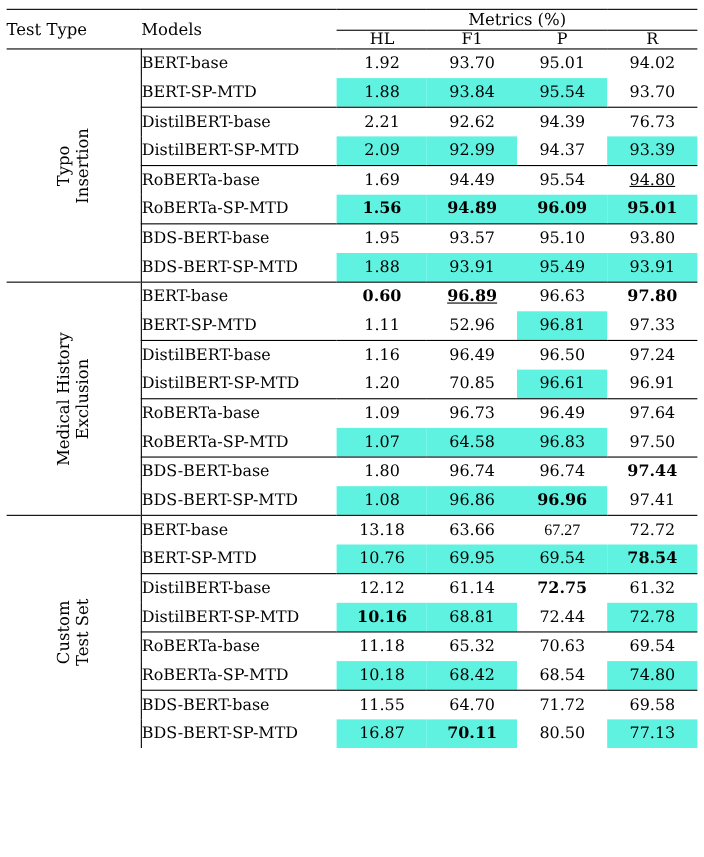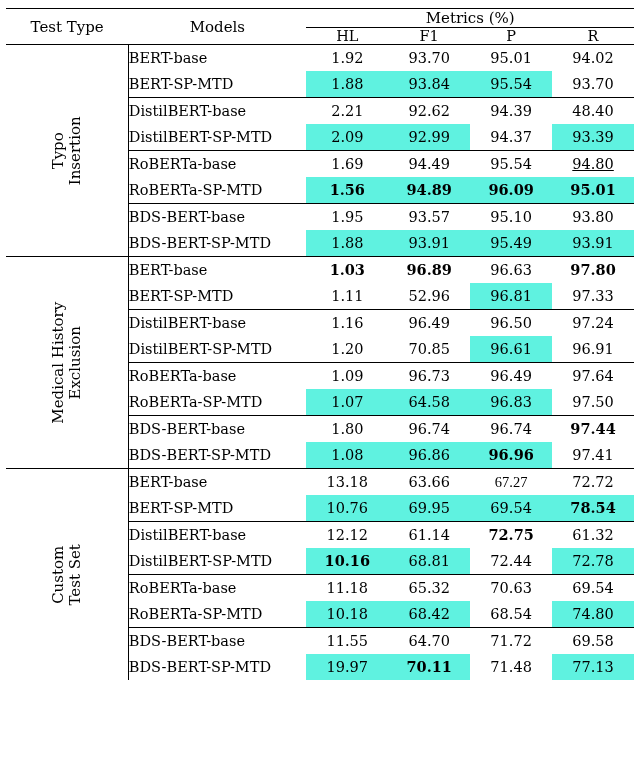--- a/index.html
+++ b/index.html
@@ -37,21 +37,20 @@
     text-align: center;
     padding-bottom: 3px;
     font-size: 15px;
   }
   .metrics-rule {
     border-bottom: 0.8px solid #000;
   }
   .hdr-row td {
     padding-top: 2px;
     padding-bottom: 4px;
-    text-align: center;
   }
   .subhdr td {
     text-align: center;
     padding-bottom: 5px;
     padding-top: 2px;
   }
   tr.data td {
     height: 26px;
     line-height: 26px;
   }
@@ -147,21 +146,21 @@
           <td class="numcell" style="">
             <span class="hl hl-pad">95.54</span>
           </td>
           <td class="numcell" style=""><span class="">93.70</span></td>
         </tr>
         <tr class="data">
           <td class="model" style="border-top:0.7px solid #000;">DistilBERT-base</td>
           <td class="numcell" style="border-top:0.7px solid #000;"><span class="">2.21</span></td>
           <td class="numcell" style="border-top:0.7px solid #000;"><span class="">92.62</span></td>
           <td class="numcell" style="border-top:0.7px solid #000;"><span class="">94.39</span></td>
-          <td class="numcell" style="border-top:0.7px solid #000;"><span class="">48.40</span></td>
+          <td class="numcell" style="border-top:0.7px solid #000;"><span class="">76.73</span></td>
         </tr>
         <tr class="data">
           <td class="model" style="">DistilBERT-SP-MTD</td>
           <td class="numcell" style="">
             <span class="hl hl-pad">2.09</span>
           </td>
           <td class="numcell" style="">
             <span class="hl hl-pad">92.99</span>
           </td>
           <td class="numcell" style=""><span class="">94.37</span></td>
@@ -213,22 +212,22 @@
             <span class="hl hl-pad">93.91</span>
           </td>
         </tr>
         <tr class="data group-sep-row">
           <td class="vert grouptop" rowspan="8" style="border-top:1.0px solid #000;">
             <div class="vert-cell-content">
               <span class="vert-inner">Medical History<br>Exclusion</span>
             </div>
           </td>
           <td class="model" style="border-top:1.0px solid #000;">BERT-base</td>
-          <td class="numcell" style="border-top:1.0px solid #000;"><span class="bold">1.03</span></td>
-          <td class="numcell" style="border-top:1.0px solid #000;"><span class="bold">96.89</span></td>
+          <td class="numcell" style="border-top:1.0px solid #000;"><span class="bold">0.60</span></td>
+          <td class="numcell" style="border-top:1.0px solid #000;text-decoration:underline;"><span class="bold">96.89</span></td>
           <td class="numcell" style="border-top:1.0px solid #000;"><span class="">96.63</span></td>
           <td class="numcell" style="border-top:1.0px solid #000;"><span class="bold">97.80</span></td>
         </tr>
         <tr class="data">
           <td class="model" style="">BERT-SP-MTD</td>
           <td class="numcell" style=""><span class="">1.11</span></td>
           <td class="numcell" style=""><span class="">52.96</span></td>
           <td class="numcell" style="">
             <span class="hl hl-pad">96.81</span>
           </td>
@@ -360,25 +359,25 @@
         <tr class="data">
           <td class="model" style="border-top:0.7px solid #000;">BDS-BERT-base</td>
           <td class="numcell" style="border-top:0.7px solid #000;"><span class="">11.55</span></td>
           <td class="numcell" style="border-top:0.7px solid #000;"><span class="">64.70</span></td>
           <td class="numcell" style="border-top:0.7px solid #000;"><span class="">71.72</span></td>
           <td class="numcell" style="border-top:0.7px solid #000;"><span class="">69.58</span></td>
         </tr>
         <tr class="data">
           <td class="model" style="">BDS-BERT-SP-MTD</td>
           <td class="numcell" style="">
-            <span class="hl hl-pad">19.97</span>
+            <span class="hl hl-pad">16.87</span>
           </td>
           <td class="numcell" style="">
             <span class="hl hl-pad bold">70.11</span>
           </td>
-          <td class="numcell" style=""><span class="">71.48</span></td>
+          <td class="numcell" style=""><span class="">80.50</span></td>
           <td class="numcell" style="">
             <span class="hl hl-pad">77.13</span>
           </td>
         </tr>
       </tbody>
   </table>
 </div>
 
 </body></html>

